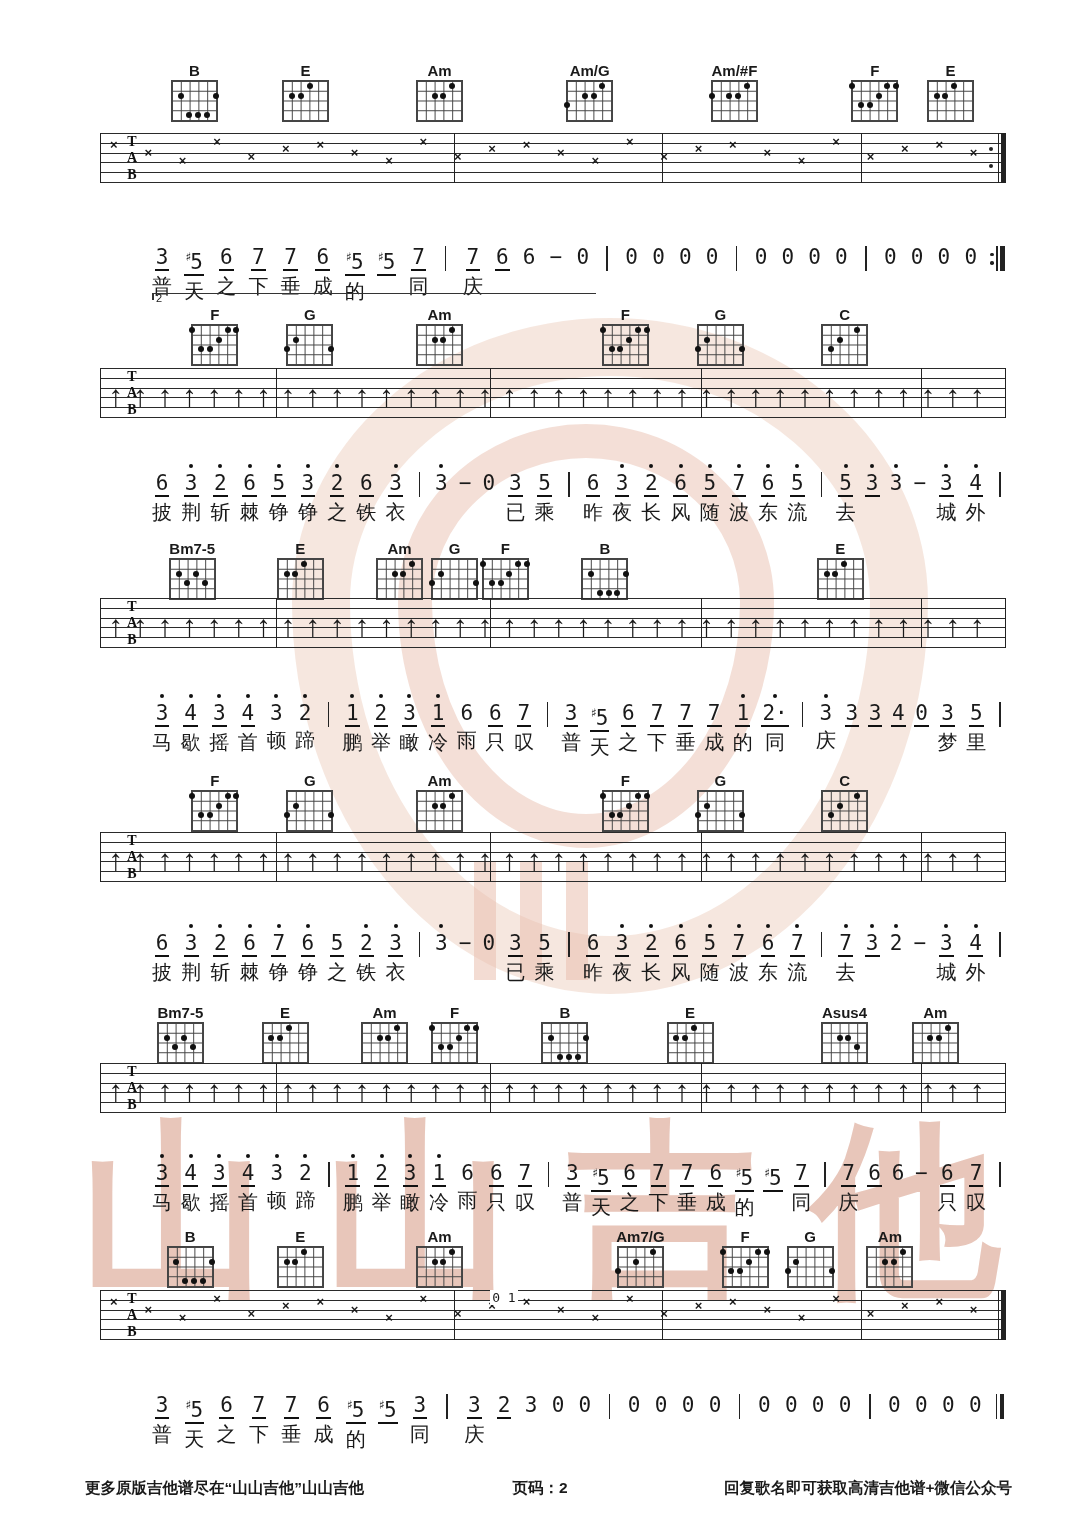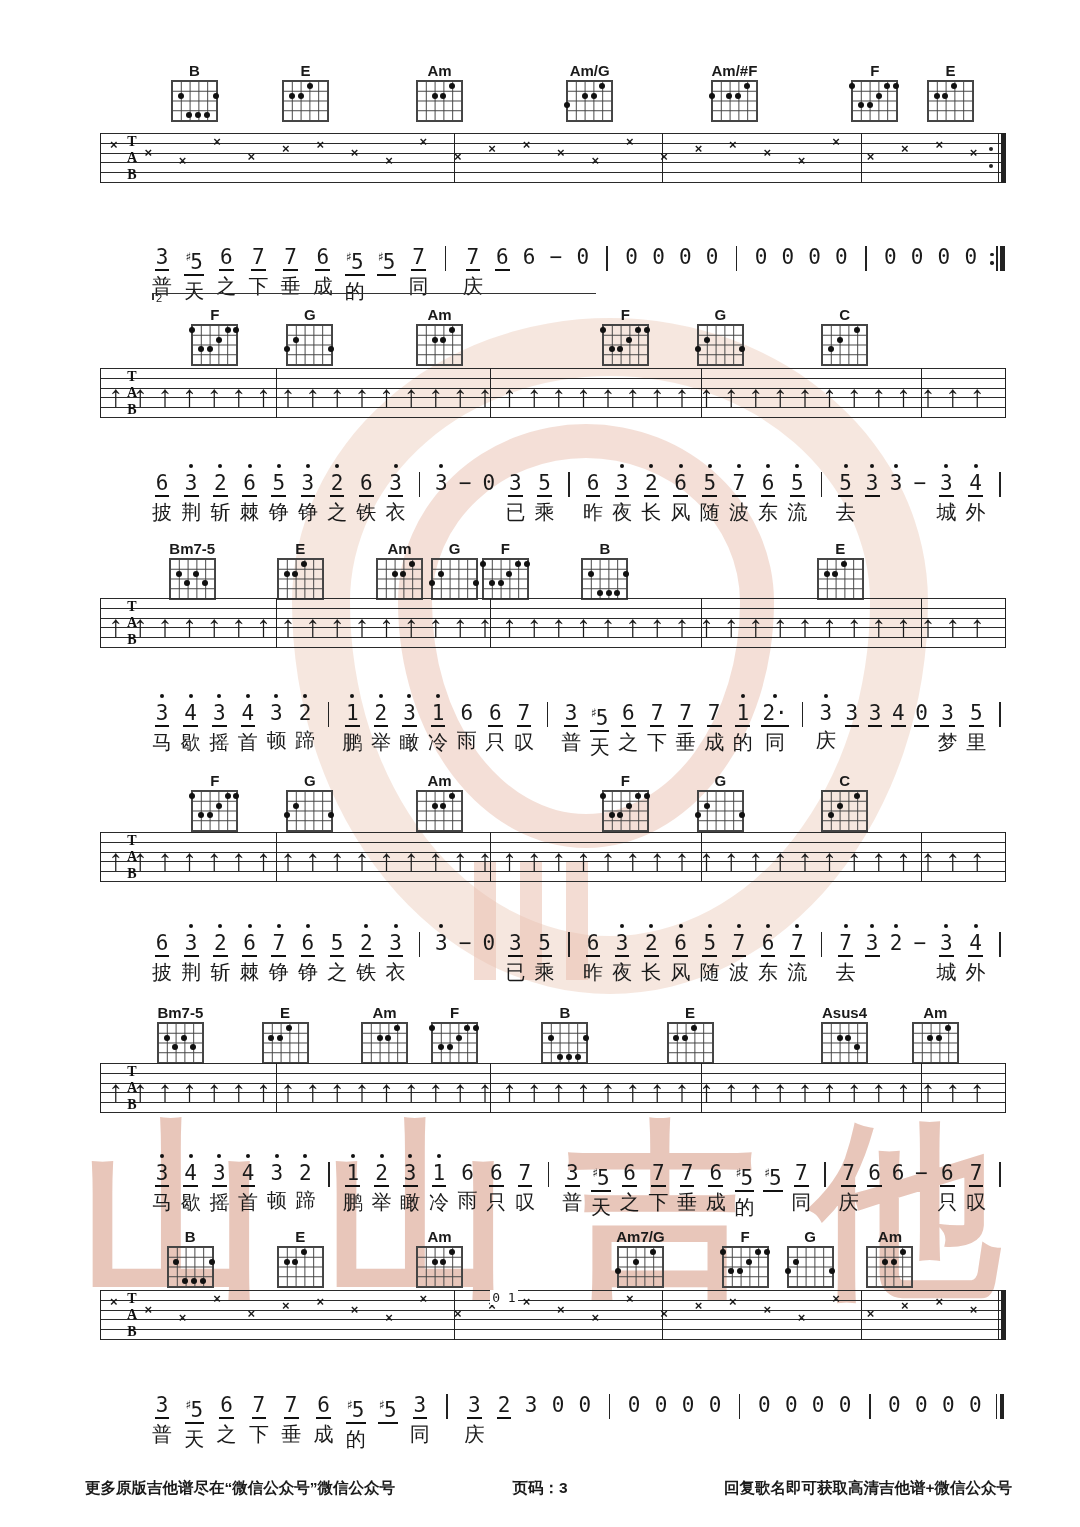--- a/index.html
+++ b/index.html
@@ -1406,17 +1406,17 @@
         <div class="tok">
           <div class="endgrp">
             <div class="b1"></div>
             <div class="b2"></div>
           </div>
         </div>
       </div>
     </div>
 
   <div class="footer">
-    <span class="f-left">更多原版吉他谱尽在“微信公众号”微信公众号</span>
-    <span class="f-center">页码：3</span>
+    <span class="f-left">更多原版吉他谱尽在“山山吉他”山山吉他</span>
+    <span class="f-center">页码：2</span>
     <span class="f-right">回复歌名即可获取高清吉他谱+微信公众号</span>
   </div>
 </div>
 
 </body></html>

